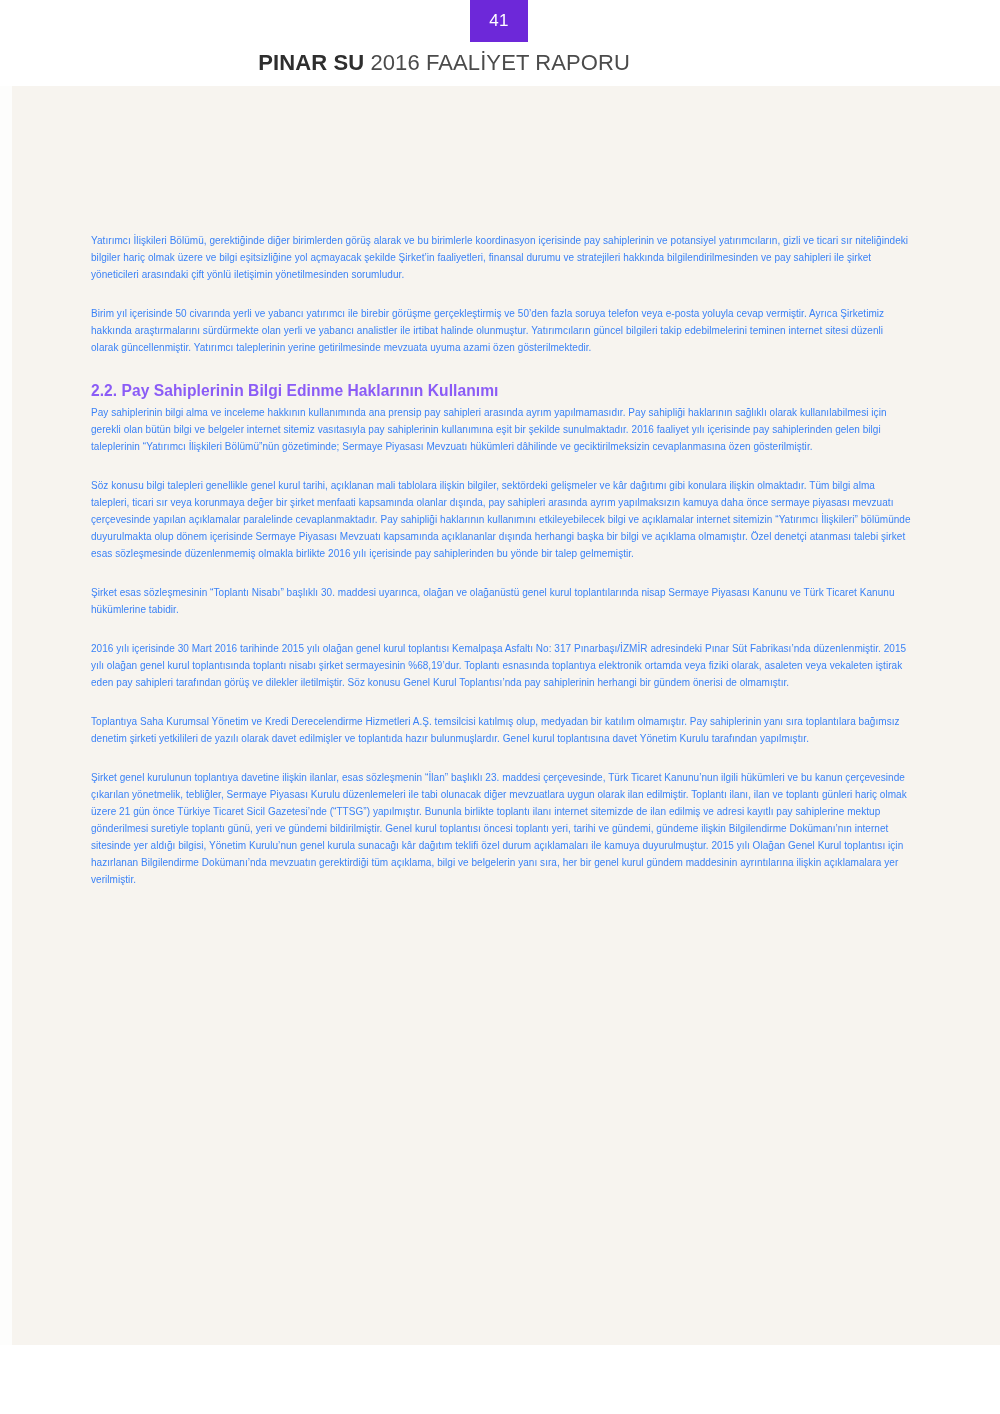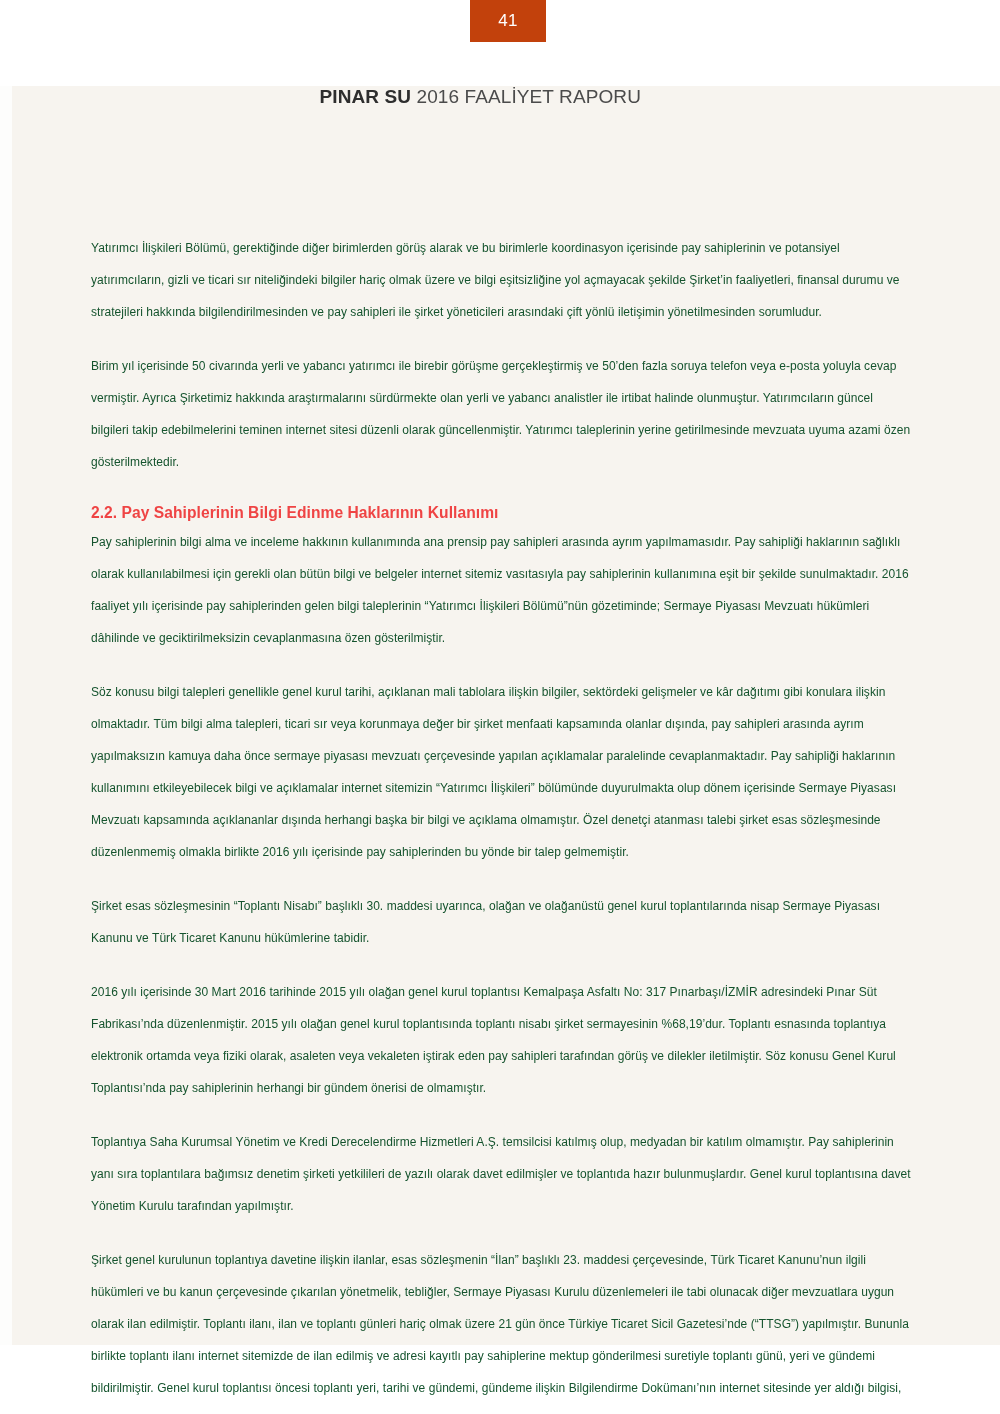--- a/index.html
+++ b/index.html
@@ -24,43 +24,42 @@
     top: 0; left: 0;
     width: 1000px;
     height: 86px;
     background: #ffffff;
     z-index: 3;
   }
   .page-number-badge {
     position: absolute;
     top: 0;
     left: 470px;
-    width: 76px;
+    width: 58px;
     height: 42px;
-    background: #c2410c;
+    background: #6d28d9;
     color: #ffffff;
     font-size: 17px;
     letter-spacing: .2px;
     display: flex;
     align-items: center;
     justify-content: center;
     z-index: 4;
   }
   .header-title {
     position: absolute;
     top: 50px;
-    left: 11px;
+    left: 0;
     width: 630px;
     text-align: right;
-    font-size: 19px;
+    font-size: 22px;
     color: #4b4b4b;
     letter-spacing: .1px;
     white-space: nowrap;
     z-index: 4;
-    margin-top: 36px;
   }
   .header-title .brand {
     font-weight: bold;
     color: #2e2e2e;
   }
 
   
   .sheet {
     position: absolute;
     top: 86px;
@@ -93,34 +92,34 @@
   .content {
     position: absolute;
     top: 232px;
     left: 91px;
     width: 822px;
     z-index: 5;
     color: #302f2d;
   }
   p.para {
     margin: 0 0 22px 0;
-    font-size: 12px;
-    line-height: 32px;
+    font-size: 10px;
+    line-height: 17px;
     text-align: left;
     letter-spacing: .05px;
-    color: #14532d;
+    color: #3b82f6;
   }
   p.para:last-child { margin-bottom: 0; }
 
   h3.section-heading {
     margin: 0 0 1px 0;
     font-size: 15.6px;
     line-height: 25px;
     font-weight: bold;
-    color: #ef4444;
+    color: #8b5cf6;
     letter-spacing: .05px;
   }
   .section-block {
     margin: 0 0 22px 0;
   }
   .section-block p.para { margin-bottom: 0; }
 </style>
 </head>
 <body>
 

